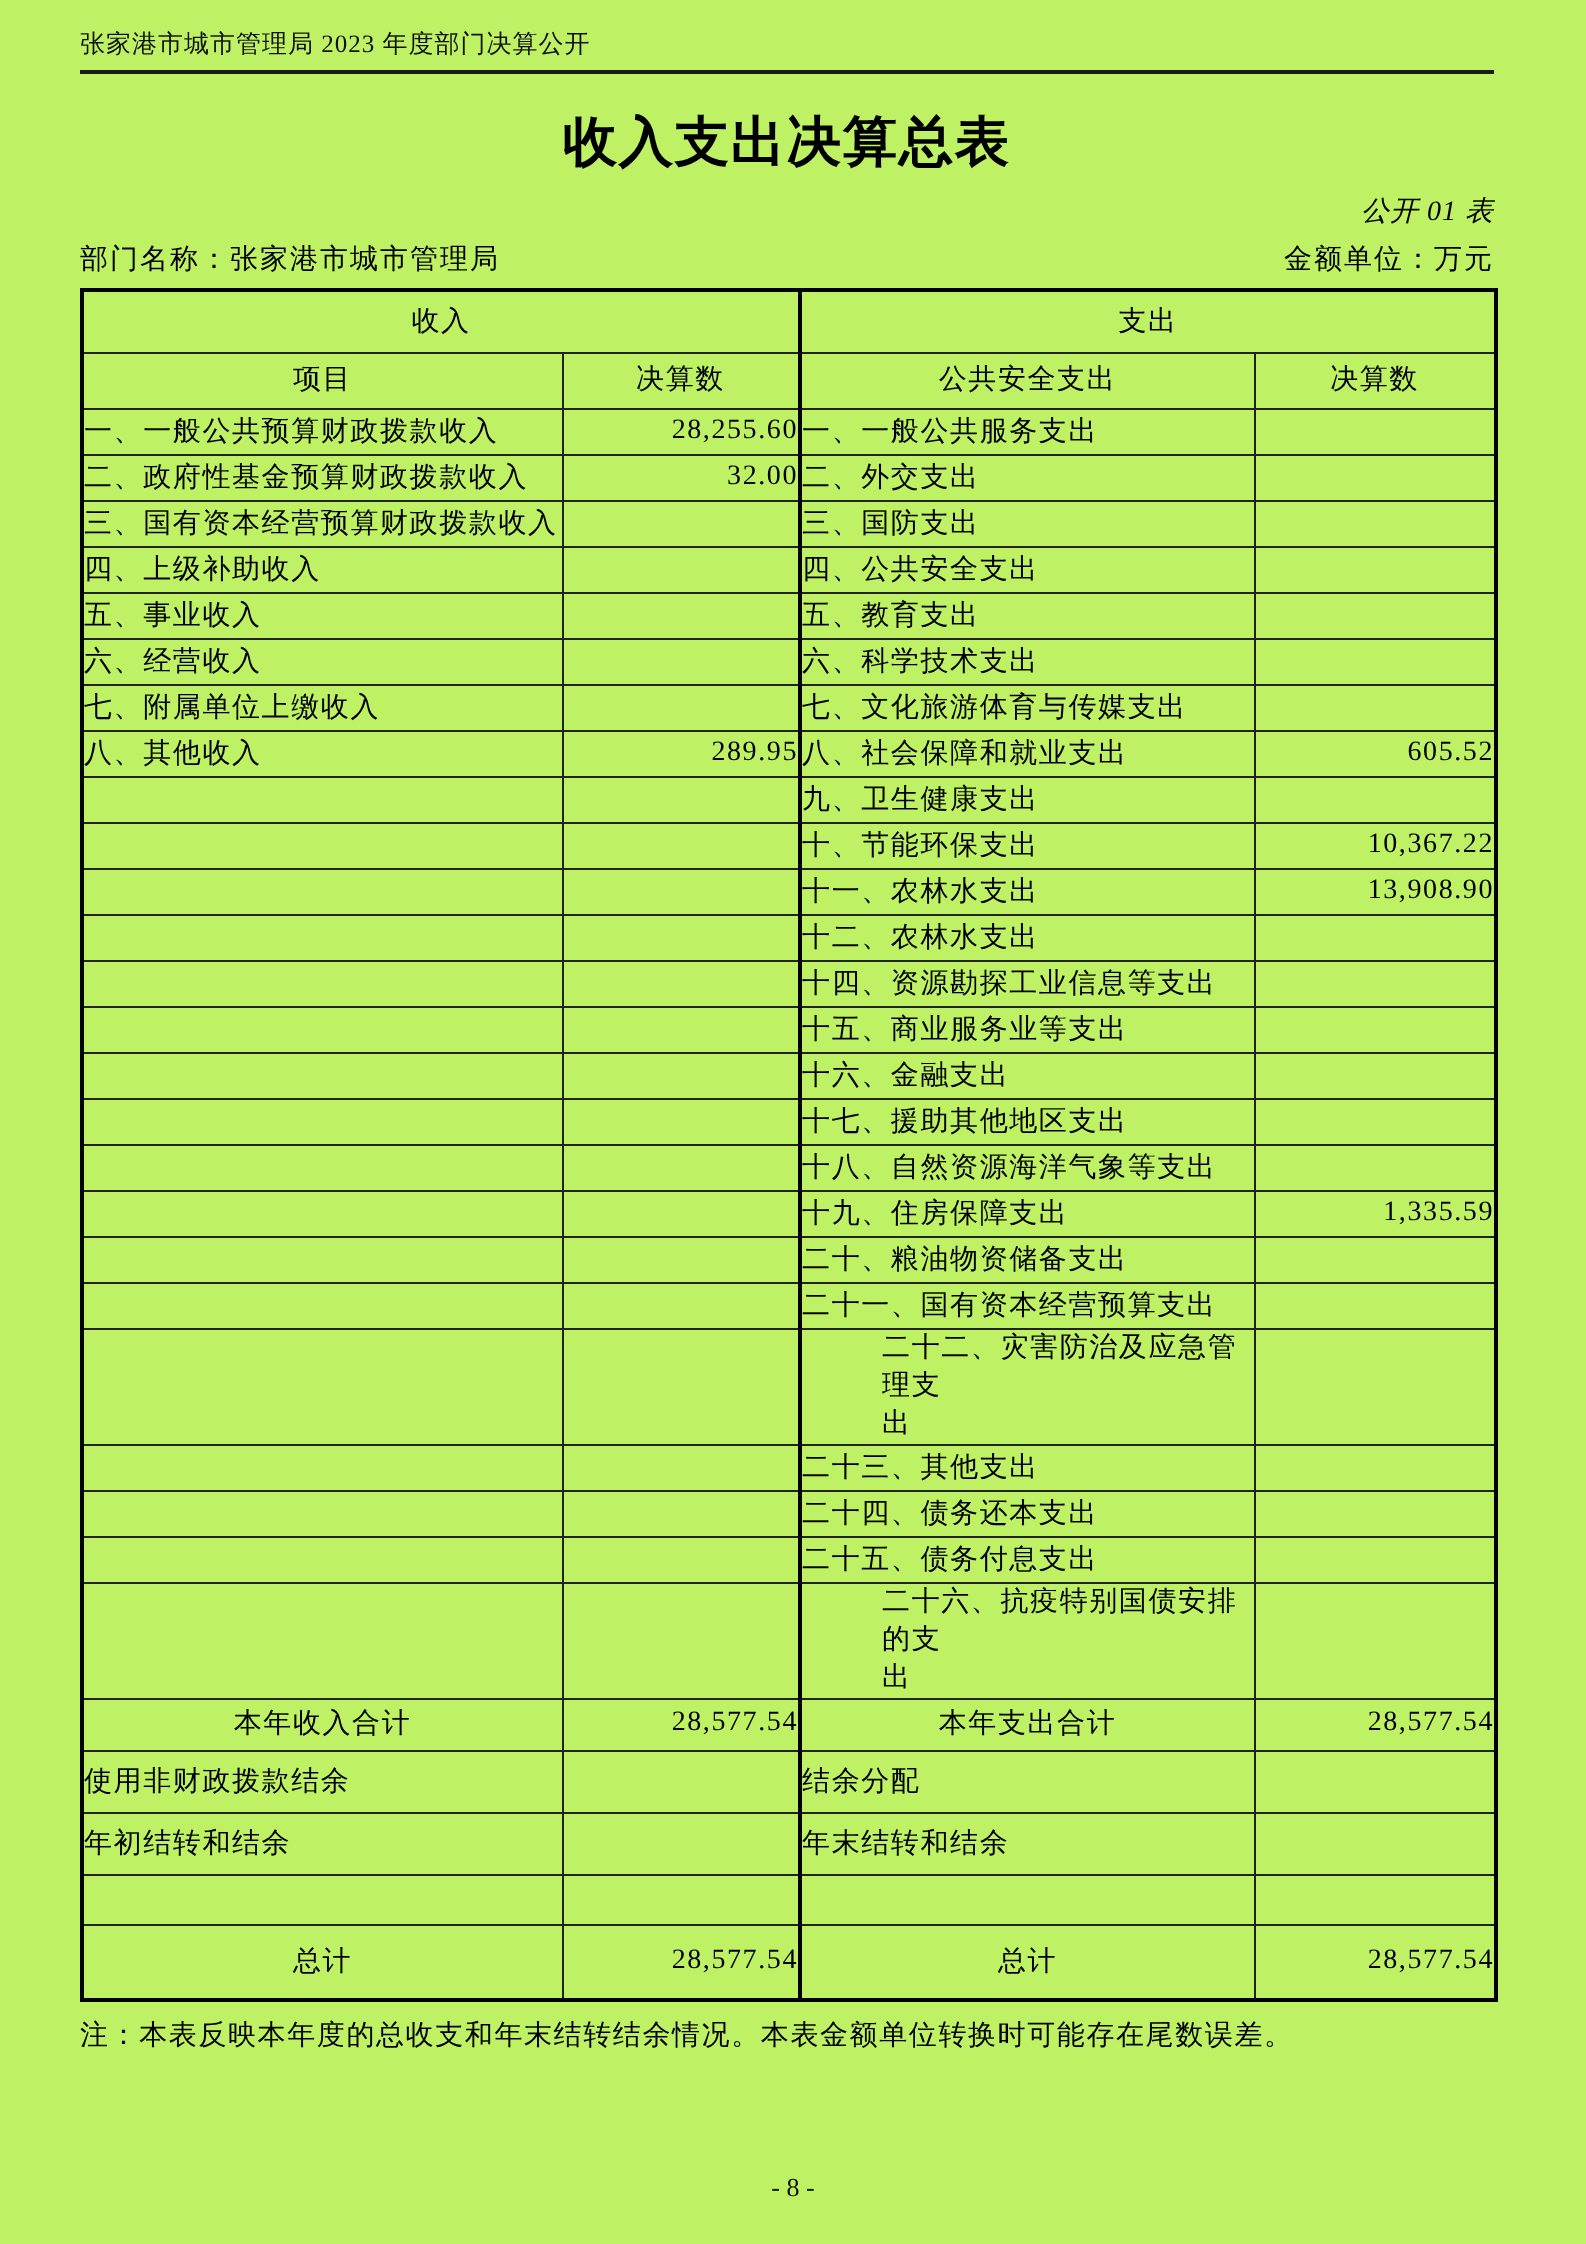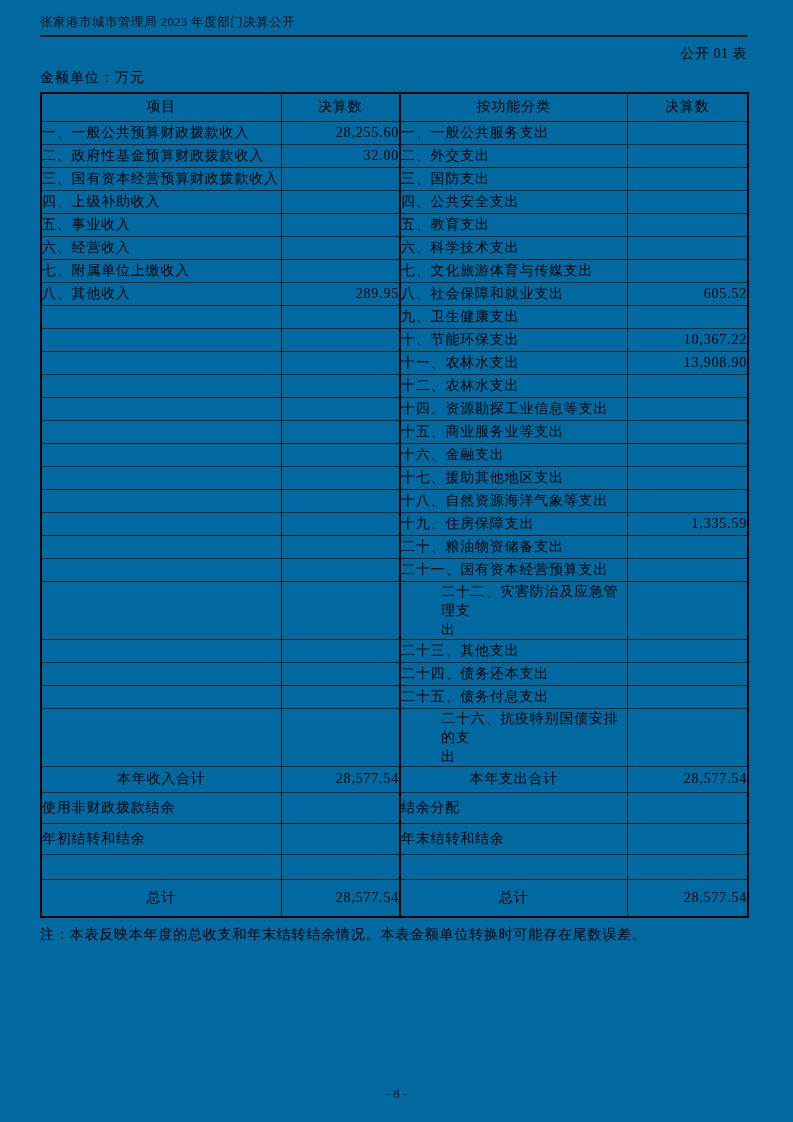--- a/index.html
+++ b/index.html
@@ -1,21 +1,21 @@
 <!DOCTYPE html>
 <html><head>
 <meta charset="utf-8">
 <style>
   * { box-sizing: border-box; }
   html, body { margin: 0; padding: 0; background: #ffffff; }
   .page {
     position: relative;
     width: 793px;
     height: 1122px;
-    background: #0369a1;
+    background: #bef264;
     font-family: "Liberation Serif", "DejaVu Serif", serif;
     color: #000;
     padding: 14px 46px 0 40px;
   }
   .running-header {
     font-size: 12.5px;
     letter-spacing: 0.5px;
     color: #111;
   }
   .header-rule {
@@ -28,20 +28,21 @@
     font-size: 27px;
     font-weight: bold;
     margin-top: 16px;
     letter-spacing: 1px;
   }
   .table-code {
     text-align: right;
     font-size: 14px;
     margin-top: 8px;
     letter-spacing: 0.5px;
+    font-style: italic;
   }
   .meta-row {
     display: flex;
     justify-content: space-between;
     font-size: 14px;
     margin: 6px 0 5px 0;
     letter-spacing: 1px;
   }
   table.budget {
     width: 707px;
@@ -87,38 +88,44 @@
   }
 </style>
 </head>
 <body>
 
 <div class="page">
 
   <div class="running-header">张家港市城市管理局 2023 年度部门决算公开</div>
   <div class="header-rule"></div>
 
+  <div class="doc-title">收入支出决算总表</div>
   <div class="table-code">公开 01 表</div>
 
   <div class="meta-row">
+    <span>部门名称：张家港市城市管理局</span>
     <span>金额单位：万元</span>
   </div>
 
   <table class="budget">
     <colgroup>
       <col style="width:240px">
       <col style="width:119px">
       <col style="width:227px">
       <col style="width:121px">
     </colgroup>
     <thead>
+      <tr class="h1">
+        <th colspan="2" class="sep">收入</th>
+        <th colspan="2">支出</th>
+      </tr>
       <tr class="h2">
         <th>项目</th>
         <th class="sep">决算数</th>
-        <th>按功能分类</th>
+        <th>公共安全支出</th>
         <th>决算数</th>
       </tr>
     </thead>
     <tbody id="table-body">
         <tr class="r-std">
           <td class="item">一、一般公共预算财政拨款收入</td>
           <td class="amt sep">28,255.60</td>
           <td class="item">一、一般公共服务支出</td>
           <td class="amt"></td>
         </tr>

